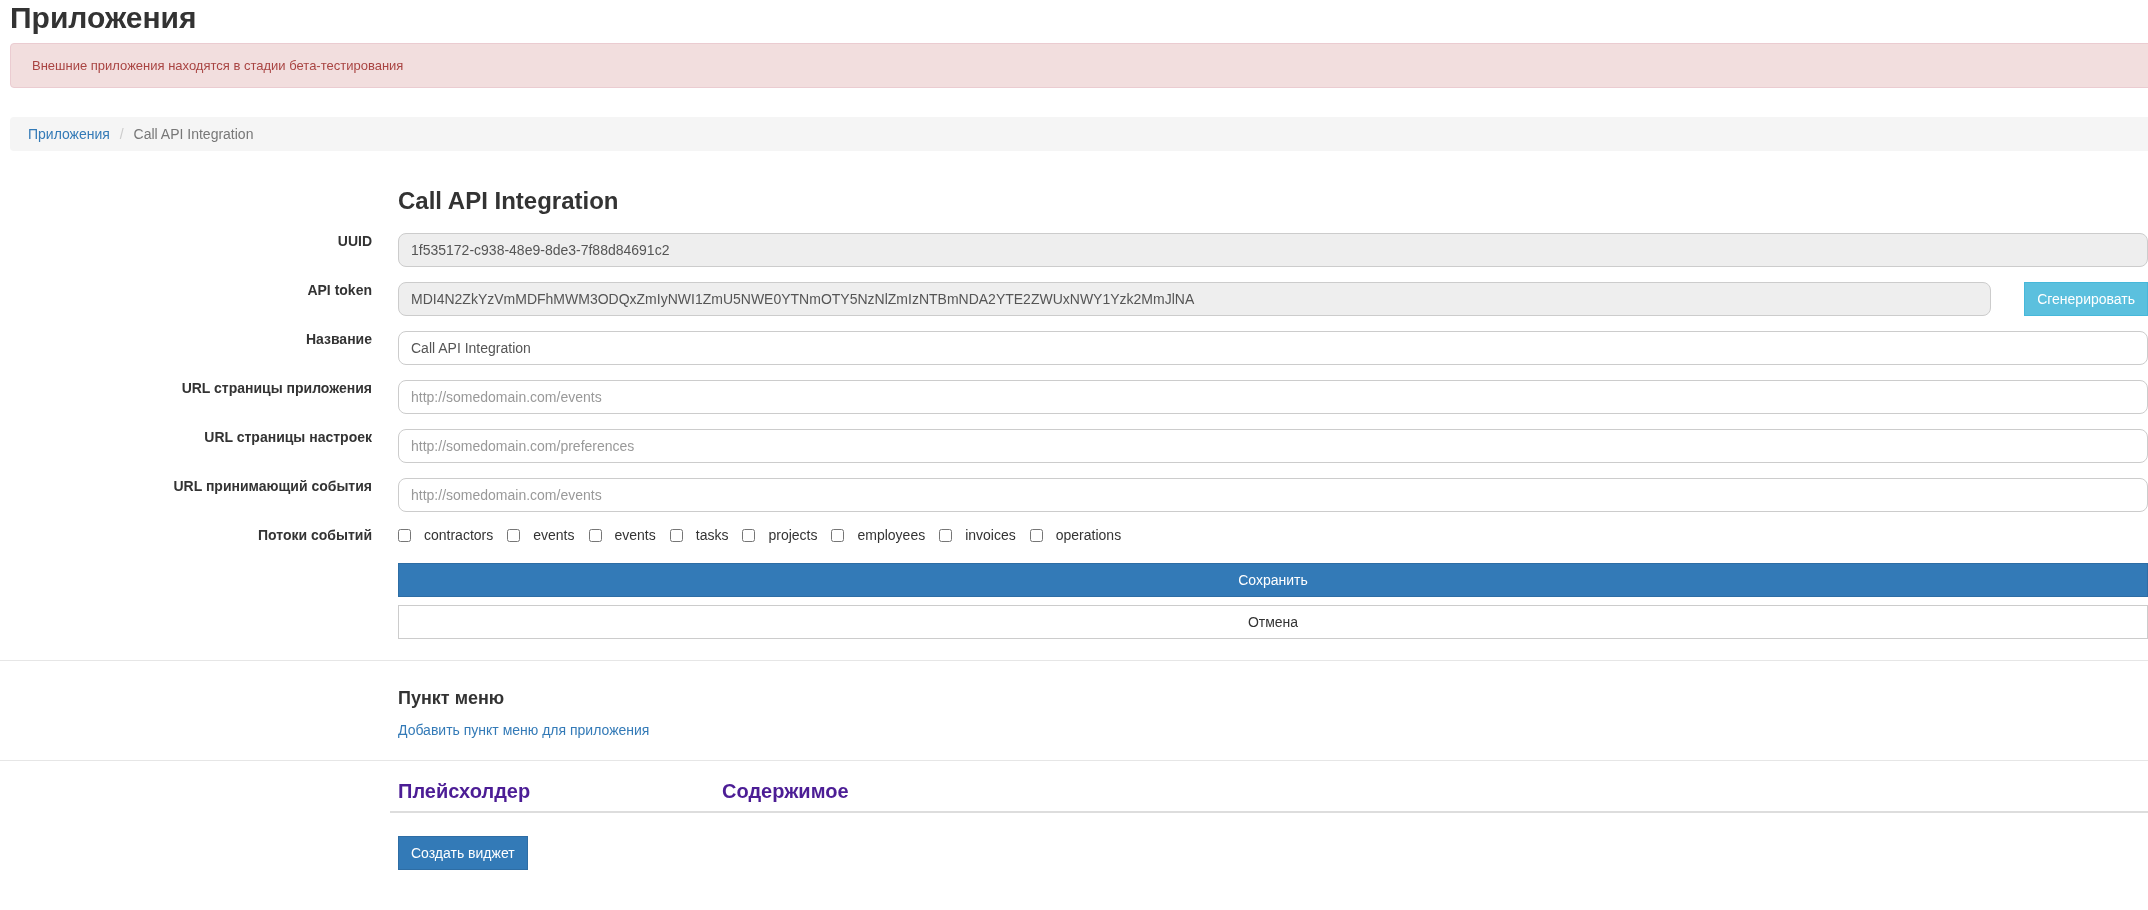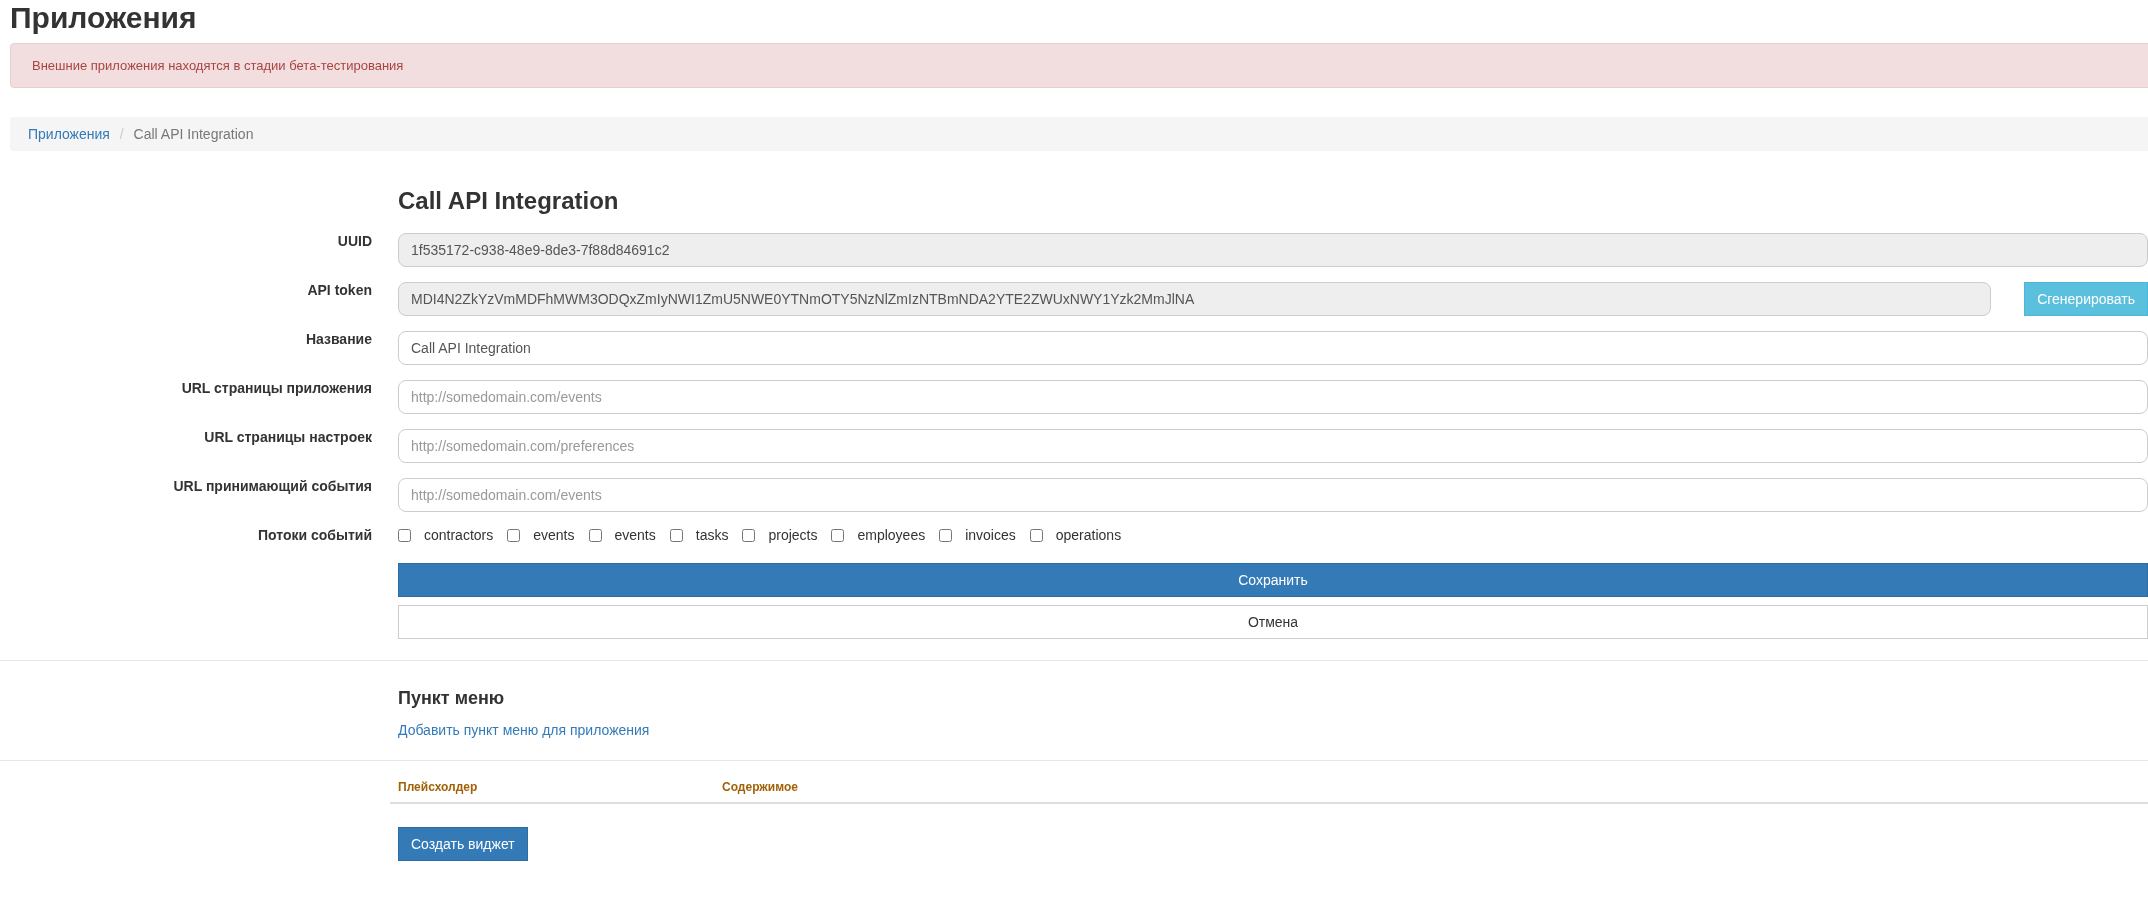--- a/index.html
+++ b/index.html
@@ -87,21 +87,21 @@
   }
   .section-gap { margin-top: 25px; }
 
   
   .widgets-table {
     margin: 11px 0 0 390px; width: 1778px;
     border-collapse: collapse; table-layout: fixed;
   }
   .widgets-table th {
     text-align: left; padding: 8px;
-    font-size: 12px; font-weight: 700; color: #a16207;
+    font-size: 20px; font-weight: 700; color: #4c1d95;
     border-bottom: 2px solid #ddd;
   }
   .widgets-table th.col-placeholder { width: 324px; }
   .create-widget { margin: 23px 8px 0 398px; }
 </style>
 </head>
 <body>
 
 <h1 class="page-title">Приложения</h1>
 

